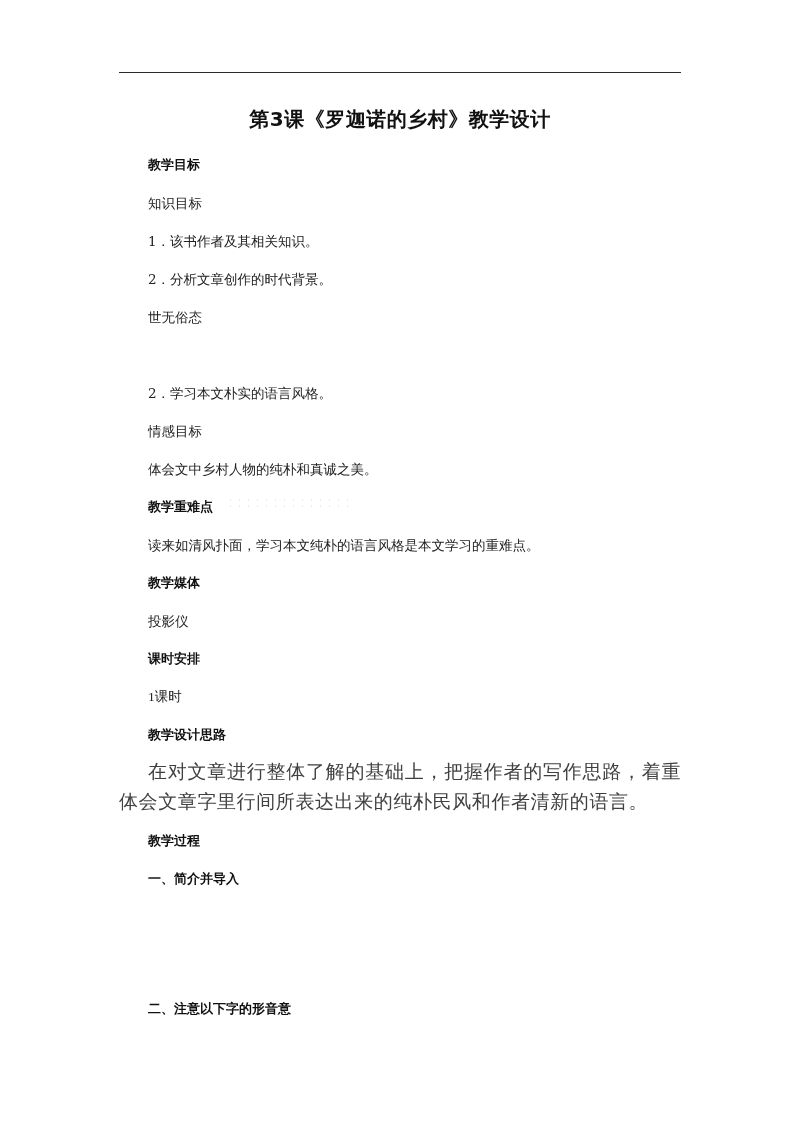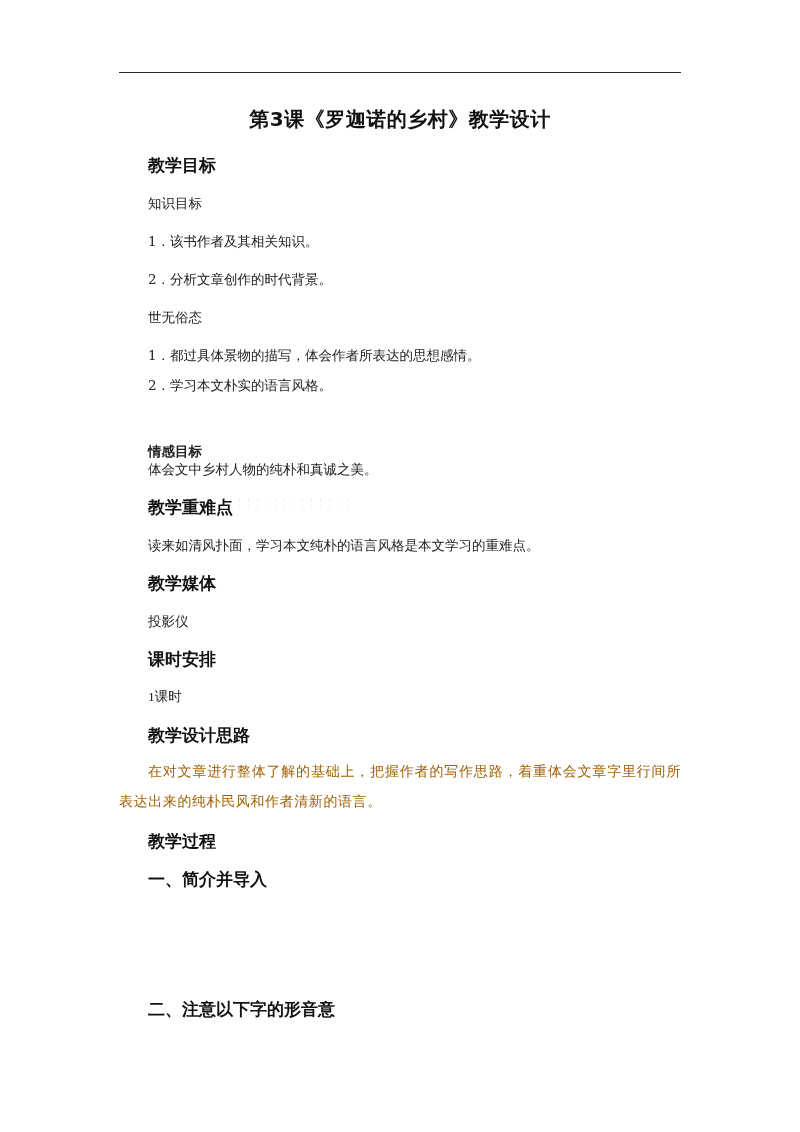--- a/index.html
+++ b/index.html
@@ -47,29 +47,29 @@
       left: 148px;
       white-space: nowrap;
       font-size: 13.5px;
       line-height: 18px;
       color: #222222;
     }
     .heading {
       font-family: "DejaVu Sans", "Liberation Sans", sans-serif;
       font-weight: bold;
       color: #111111;
-      font-size: 17px;
+      font-size: 13px;
     }
     .para {
       position: absolute;
       left: 119px;
       width: 562px;
-      font-size: 14px;
+      font-size: 19px;
       line-height: 30px;
-      color: #a16207;
+      color: #404040;
       text-indent: 29px;
       text-align: justify;
       letter-spacing: 0.6px;
     }
     .noise {
       position: absolute;
       left: 226px;
       top: 497px;
       width: 130px;
       height: 10px;
@@ -87,24 +87,23 @@
 
   <div class="title">第3课《罗迦诺的乡村》教学设计</div>
 
   <div class="line heading" style="top:156px;">教学目标</div>
 
   <div class="line" style="top:194px;">知识目标</div>
   <div class="line" style="top:232px;">1．该书作者及其相关知识。</div>
   <div class="line" style="top:270px;">2．分析文章创作的时代背景。</div>
 
   <div class="line" style="top:308px;">世无俗态</div>
-  <div class="line" style="top:346px;">1．都过具体景物的描写，体会作者所表达的思想感情。</div>
-  <div class="line" style="top:376px;text-align:center;">2．学习本文朴实的语言风格。</div>
+  <div class="line" style="top:384px;text-align:center;">2．学习本文朴实的语言风格。</div>
 
-  <div class="line" style="top:442px;font-weight:bold;">情感目标</div>
+  <div class="line" style="top:422px;">情感目标</div>
   <div class="line" style="top:460px;">体会文中乡村人物的纯朴和真诚之美。</div>
 
   <div class="line heading" style="top:498px;">教学重难点</div>
   <div class="noise"></div>
   <div class="line" style="top:536px;">读来如清风扑面，学习本文纯朴的语言风格是本文学习的重难点。</div>
 
   <div class="line heading" style="top:574px;">教学媒体</div>
   <div class="line" style="top:612px;">投影仪</div>
 
   <div class="line heading" style="top:650px;">课时安排</div>

